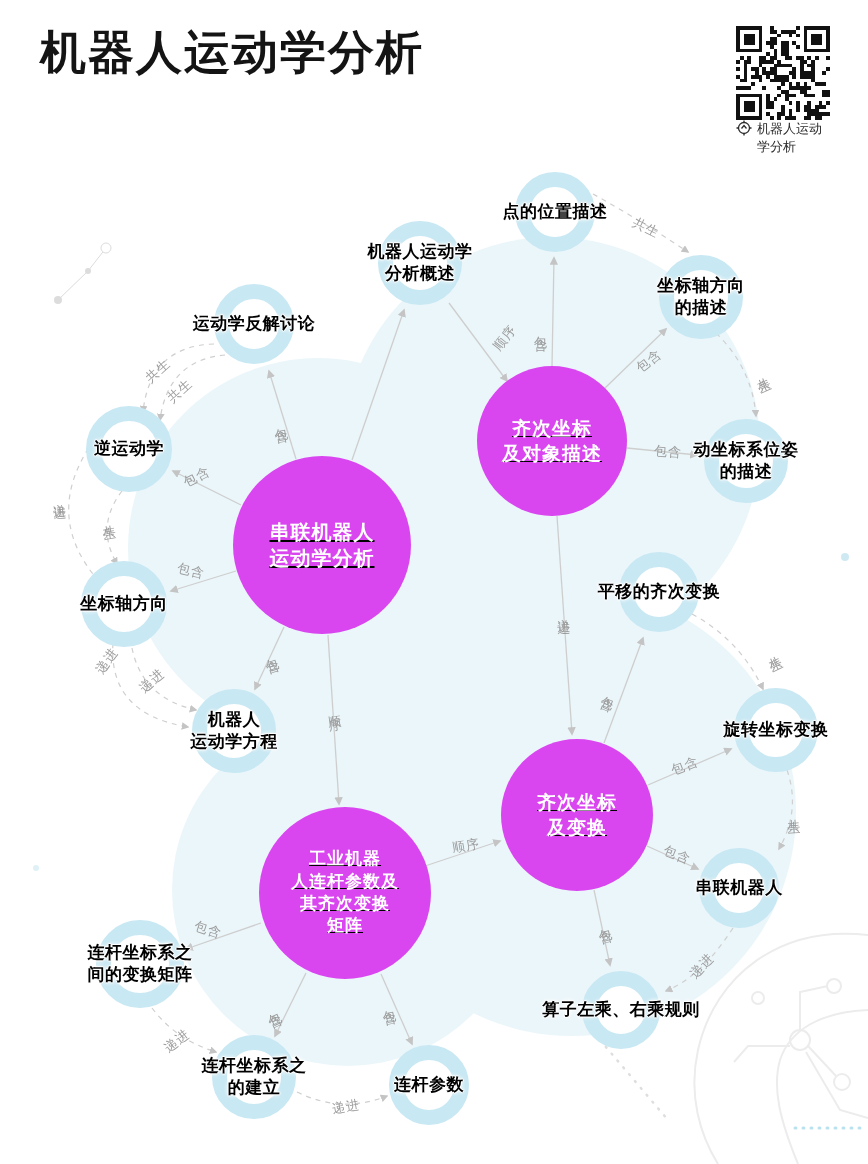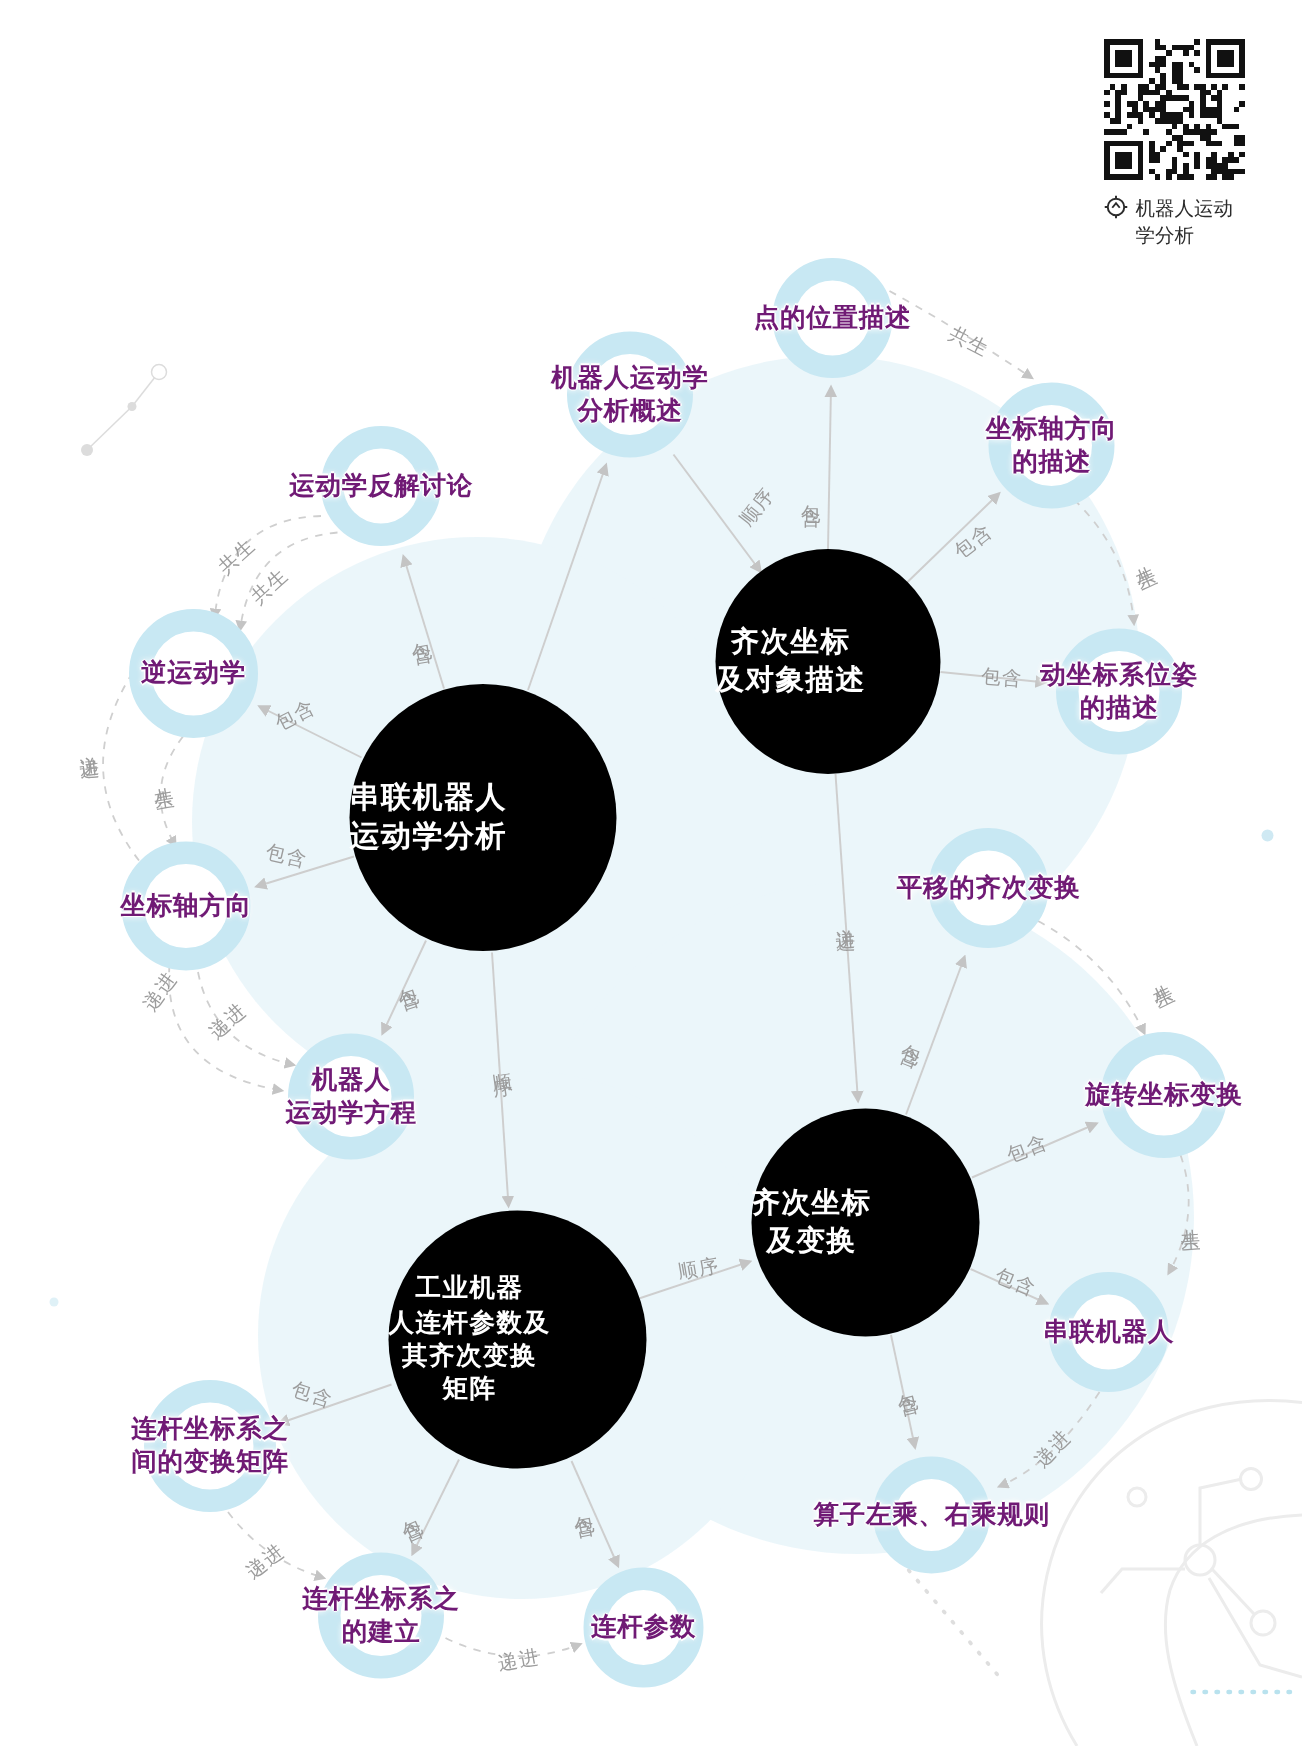--- a/index.html
+++ b/index.html
@@ -7,46 +7,46 @@
     width:868px;height:1164px;position:relative;overflow:hidden;
     background:#ffffff;
     font-family:"Liberation Sans","DejaVu Sans",sans-serif;
   }
   
   .header{position:absolute;left:40px;top:26px;z-index:30;}
   .title{font-size:46px;font-weight:900;color:#141414;letter-spacing:2px;line-height:1.15;}
   .subtitle{font-size:30px;font-weight:700;color:#1d1d1d;margin-top:14px;letter-spacing:2px;}
   .brand{position:absolute;right:32px;top:26px;width:100px;z-index:30;text-align:left;}
   .qr{width:94px;height:94px;display:block;}
-  .brand-row{display:flex;align-items:flex-start;gap:5px;margin-top:10px;}
+  .brand-row{display:flex;align-items:flex-start;gap:5px;}
   .brand-label{font-size:13px;color:#2b2b2b;line-height:1.35;white-space:pre-line;font-weight:500;}
   
   svg.layer{position:absolute;left:0;top:0;z-index:1;}
   svg.edges{z-index:5;}
   
   .hub{
     position:absolute;left:var(--x);top:var(--y);width:var(--d);height:var(--d);
     transform:translate(-50%,-50%);
-    background:#000000;border-radius:50%;
-    display:flex;align-items:center;justify-content:flex-start;
-    z-index:20;cursor:pointer;
+    background:#d946ef;border-radius:50%;
+    display:flex;align-items:center;justify-content:center;
+    z-index:20;cursor:pointer;text-decoration:underline;
   }
   .hub .lbl{
     font-size:var(--fs,19px);font-weight:700;color:#ffffff;
     text-align:center;white-space:pre-line;line-height:1.32;letter-spacing:1px;
   }
   
   .sat{position:absolute;left:var(--x);top:var(--y);transform:translate(-50%,-50%);z-index:15;cursor:pointer;}
   .sat .ring{
     display:block;width:var(--d,82px);height:var(--d,82px);box-sizing:border-box;
     border:15px solid #c8e8f3;background:#ffffff;border-radius:50%;
   }
   .sat .lbl{
     position:absolute;left:50%;top:50%;transform:translate(-50%,-50%);
-    width:max-content;font-size:17px;font-weight:700;color:#701a75;
+    width:max-content;font-size:17px;font-weight:700;color:#000000;
     text-align:center;white-space:pre-line;line-height:1.28;letter-spacing:0.5px;
     text-shadow:0 1px 0 #fff,0 -1px 0 #fff,1px 0 0 #fff,-1px 0 0 #fff,0 0 5px #fff,0 0 5px #fff;
   }
   
   .edge-label{
     position:absolute;left:var(--x);top:var(--y);z-index:10;
     transform:translate(-50%,-50%) rotate(var(--r,0deg));
     font-size:13px;color:#9c9c9c;white-space:nowrap;letter-spacing:1px;
   }
   .edge-label.v{writing-mode:vertical-rl;letter-spacing:2px;}
@@ -131,20 +131,21 @@
     <path d="M716,333 Q752,368 756,416" marker-end="url(#arr)"></path>
     <path d="M692,614 Q740,640 763,689" marker-end="url(#arr)"></path>
     <path d="M787,770 Q801,810 779,849" marker-end="url(#arr)"></path>
     <path d="M733,928 Q702,976 666,991" marker-end="url(#arr)"></path>
     <path d="M152,1008 Q176,1040 216,1052" marker-end="url(#arr)"></path>
     <path d="M297,1092 Q342,1114 387,1096" marker-end="url(#arr)"></path>
   </g>
 </svg>
 
 <div class="header">
+  <div class="title">机器人运动学分析</div>
 </div>
 
 <div class="brand">
   <span>
     <svg class="qr" viewBox="0 0 25 25" shape-rendering="crispEdges">
       <rect width="25" height="25" fill="#ffffff"></rect>
       <g fill="#111111">
         <path d="M0,0h7v7h-7z M1,1v5h5v-5z" fill-rule="evenodd"></path>
         <rect x="2" y="2" width="3" height="3"></rect>
         <path d="M18,0h7v7h-7z M19,1v5h5v-5z" fill-rule="evenodd"></path>

